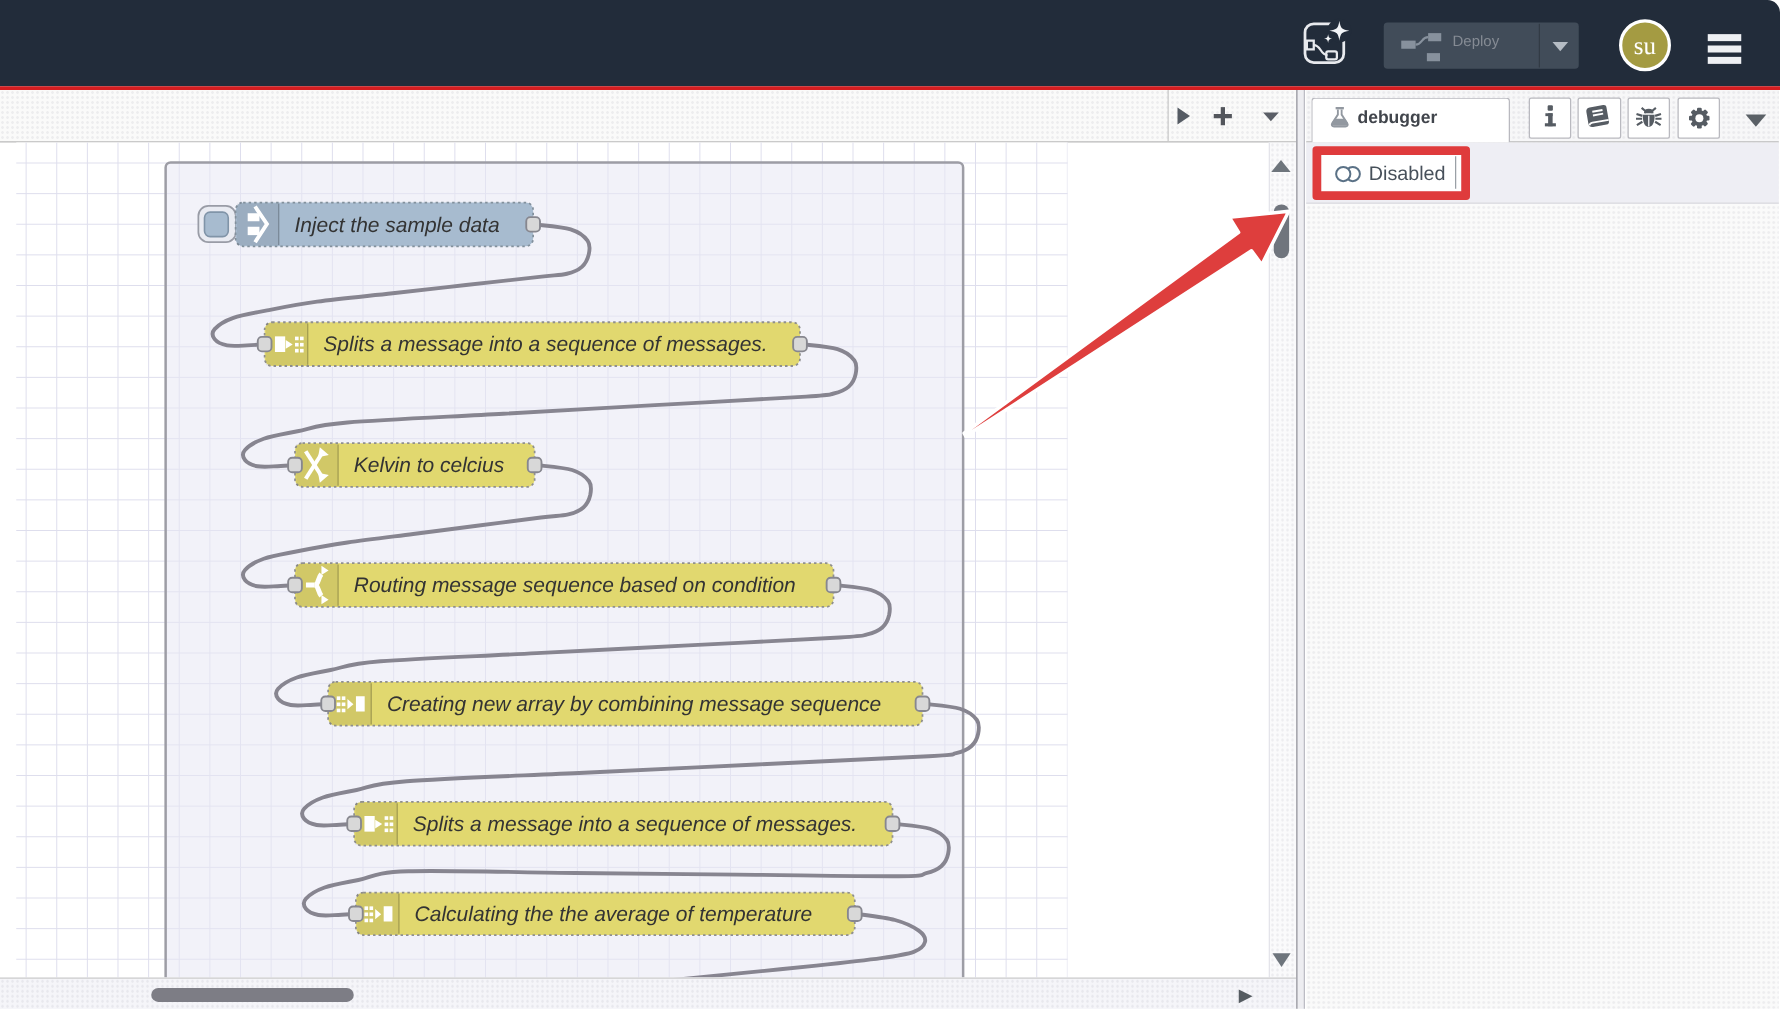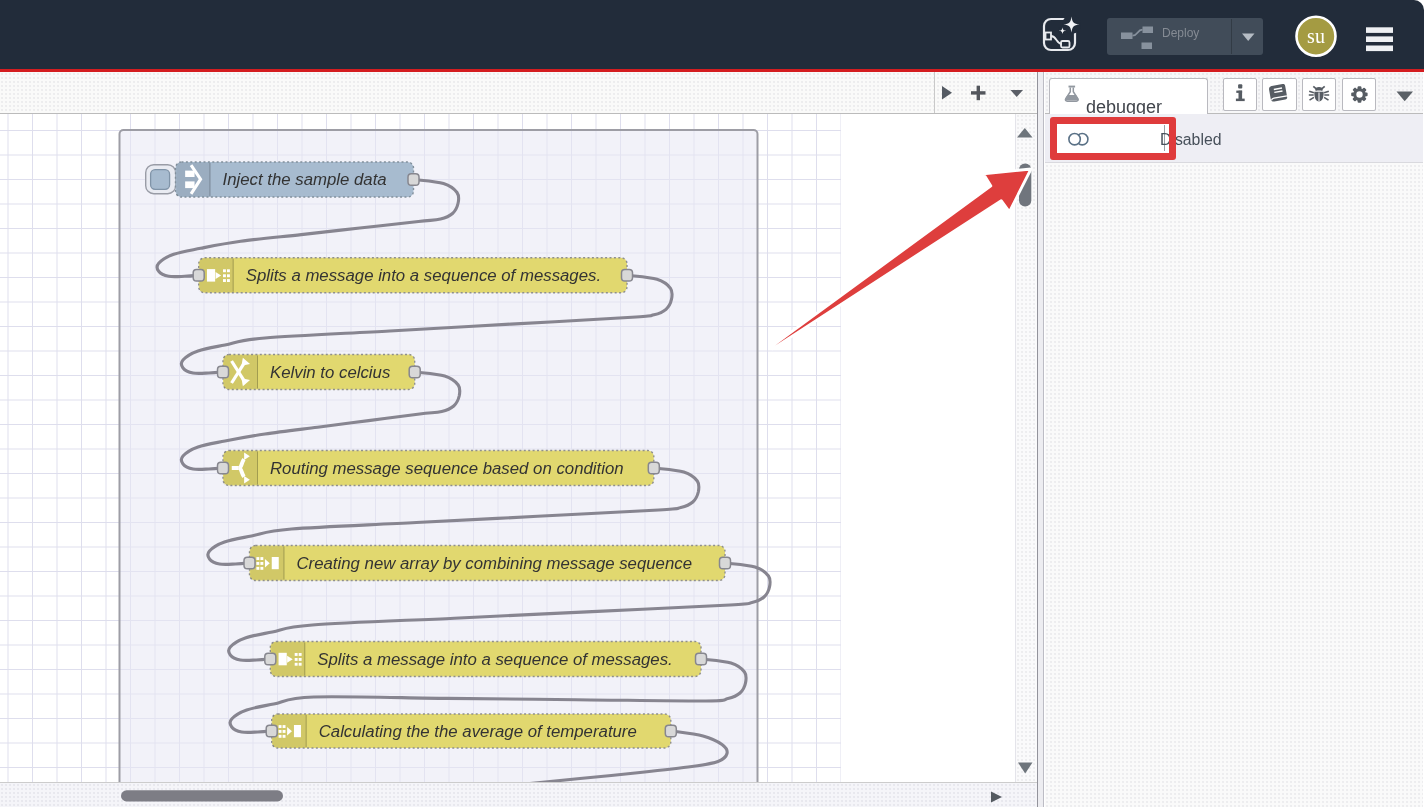--- a/index.html
+++ b/index.html
@@ -44,21 +44,21 @@
 
 <div class="abs" style="left:0;top:72.3px;width:1036.7px;height:40.5px;background:#fafaf9;background-image:radial-gradient(circle, rgba(120,120,140,0.10) 1px, transparent 1.2px);background-size:4px 4px;border-bottom:1px solid #bbb"></div>
 <div class="abs" style="left:933.5px;top:72.3px;width:1px;height:40.5px;background:#c9c9c9"></div>
 <svg class="abs" style="left:934px;top:72.3px" width="102" height="40">
   <polygon points="8,14 8,27.5 18,20.8" fill="#555b63"></polygon>
   <rect x="37" y="19.2" width="14.5" height="3.4" fill="#53565c"></rect>
   <rect x="42.6" y="13.7" width="3.4" height="14.5" fill="#53565c"></rect>
   <polygon points="76.5,18 89,18 82.7,25" fill="#5a5e66"></polygon>
 </svg>
 
-<div class="abs" style="left:0;top:113.5px;width:841px;height:668.5px;overflow:hidden;background:#fff;
+<div class="abs" style="left:13px;top:113.5px;width:841px;height:668.5px;overflow:hidden;background:#fff;
  background-image:linear-gradient(to right,#dedeed 1px,transparent 1px),linear-gradient(to bottom,#dedeed 1px,transparent 1px);
  background-size:24.5px 24.5px;background-position:7.5px 16px;">
 <svg width="1015" height="669" viewBox="0 113.5 1015 669" style="position:absolute;left:0;top:0" font-family="'Liberation Sans',sans-serif">
 <rect x="119.5" y="129.5" width="638" height="700" rx="4" fill="rgba(232,232,244,0.55)" stroke="#9d9da5" stroke-width="2"></rect>
 <path d="M 414.5 179.0 C 419.3 179.7 436.4 180.8 443.5 183.0 C 450.6 185.2 454.6 188.7 457.0 192.0 C 459.4 195.3 458.8 199.5 458.0 203.0 C 457.2 206.5 455.4 210.4 452.5 213.0 C 449.6 215.6 446.2 217.2 440.5 218.5 C 434.8 219.8 431.9 219.5 418.5 221.0 C 405.1 222.5 379.4 225.4 359.8 227.5 C 340.3 229.7 321.0 231.9 301.2 234.1 C 281.3 236.3 257.4 238.5 240.7 240.8 C 224.0 243.1 211.9 245.6 200.7 247.8 C 189.5 250.0 180.7 251.3 173.7 253.8 C 166.7 256.3 161.2 260.0 158.7 262.8 C 156.2 265.6 157.0 268.6 158.7 270.8 C 160.4 273.0 164.4 275.0 168.7 275.8 C 173.0 276.6 179.7 276.0 184.7 275.8 C 189.7 275.6 196.4 275.0 198.7 274.8 " fill="none" stroke="#878590" stroke-width="3.1"></path>
 <path d="M 628.0 274.8 C 632.8 275.5 649.9 276.6 657.0 278.8 C 664.1 281.0 668.1 284.5 670.5 287.8 C 672.9 291.1 672.2 295.3 671.5 298.8 C 670.8 302.3 668.9 306.2 666.0 308.8 C 663.1 311.4 659.7 313.0 654.0 314.3 C 648.3 315.6 655.9 315.2 632.0 316.8 C 608.1 318.4 551.3 321.4 510.9 323.6 C 470.5 325.9 430.8 328.2 389.8 330.5 C 348.8 332.8 292.5 335.2 265.0 337.5 C 237.5 339.8 236.2 342.3 225.0 344.5 C 213.8 346.7 205.0 348.0 198.0 350.5 C 191.0 353.0 185.5 356.7 183.0 359.5 C 180.5 362.3 181.3 365.3 183.0 367.5 C 184.7 369.7 188.7 371.7 193.0 372.5 C 197.3 373.3 204.0 372.7 209.0 372.5 C 214.0 372.3 220.7 371.7 223.0 371.5 " fill="none" stroke="#878590" stroke-width="3.1"></path>
 <path d="M 415.7 371.5 C 420.5 372.2 437.6 373.3 444.7 375.5 C 451.8 377.7 455.8 381.2 458.2 384.5 C 460.6 387.8 459.9 392.0 459.2 395.5 C 458.4 399.0 456.6 402.9 453.7 405.5 C 450.8 408.1 447.4 409.7 441.7 411.0 C 436.0 412.3 431.9 412.0 419.7 413.5 C 407.5 415.0 385.7 417.9 368.6 420.1 C 351.6 422.3 334.9 424.5 317.6 426.7 C 300.3 428.9 280.4 431.2 265.0 433.5 C 249.6 435.8 236.2 438.3 225.0 440.5 C 213.8 442.7 205.0 444.0 198.0 446.5 C 191.0 449.0 185.5 452.7 183.0 455.5 C 180.5 458.3 181.3 461.3 183.0 463.5 C 184.7 465.7 188.7 467.7 193.0 468.5 C 197.3 469.3 204.0 468.7 209.0 468.5 C 214.0 468.3 220.7 467.7 223.0 467.5 " fill="none" stroke="#878590" stroke-width="3.1"></path>
 <path d="M 654.8 467.5 C 659.6 468.2 676.7 469.3 683.8 471.5 C 690.9 473.7 694.9 477.2 697.3 480.5 C 699.7 483.8 699.0 488.0 698.3 491.5 C 697.5 495.0 695.7 498.9 692.8 501.5 C 689.9 504.1 686.5 505.7 680.8 507.0 C 675.1 508.3 682.7 508.0 658.8 509.5 C 634.9 511.0 578.0 513.7 537.6 515.8 C 497.2 517.9 457.4 519.9 416.4 522.0 C 375.4 524.2 319.0 526.3 291.5 528.5 C 264.0 530.7 262.7 533.3 251.5 535.5 C 240.3 537.7 231.5 539.0 224.5 541.5 C 217.5 544.0 212.0 547.7 209.5 550.5 C 207.0 553.3 207.8 556.3 209.5 558.5 C 211.2 560.7 215.2 562.7 219.5 563.5 C 223.8 564.3 230.5 563.7 235.5 563.5 C 240.5 563.3 247.2 562.7 249.5 562.5 " fill="none" stroke="#878590" stroke-width="3.1"></path>
 <path d="M 726.0 562.5 C 730.8 563.2 747.9 564.3 755.0 566.5 C 762.1 568.7 766.1 572.2 768.5 575.5 C 770.9 578.8 770.2 583.0 769.5 586.5 C 768.8 590.0 766.9 593.9 764.0 596.5 C 761.1 599.1 757.7 600.7 752.0 602.0 C 746.3 603.3 756.6 603.0 730.0 604.5 C 703.4 606.0 638.1 608.9 592.2 611.1 C 546.2 613.3 501.0 615.5 454.3 617.7 C 407.7 619.9 342.6 622.2 312.3 624.5 C 282.0 626.8 283.5 629.3 272.3 631.5 C 261.1 633.7 252.3 635.0 245.3 637.5 C 238.3 640.0 232.8 643.7 230.3 646.5 C 227.8 649.3 228.6 652.3 230.3 654.5 C 232.0 656.7 236.0 658.7 240.3 659.5 C 244.6 660.3 251.3 659.7 256.3 659.5 C 261.3 659.3 268.0 658.7 270.3 658.5 " fill="none" stroke="#878590" stroke-width="3.1"></path>
 <path d="M 702.0 658.5 C 706.8 659.2 723.9 660.3 731.0 662.5 C 738.1 664.7 742.1 668.2 744.5 671.5 C 746.9 674.8 746.2 679.0 745.5 682.5 C 744.8 686.0 742.9 689.9 740.0 692.5 C 737.1 695.1 733.7 696.7 728.0 698.0 C 722.3 699.3 731.2 700.3 706.0 700.5 C 680.8 700.7 619.7 699.6 576.5 699.2 C 533.4 698.7 490.9 698.3 447.1 697.9 C 403.3 697.4 342.6 695.6 313.7 696.5 C 284.8 697.4 284.9 701.3 273.7 703.5 C 262.5 705.7 253.7 707.0 246.7 709.5 C 239.7 712.0 234.2 715.7 231.7 718.5 C 229.2 721.3 230.0 724.3 231.7 726.5 C 233.4 728.7 237.4 730.7 241.7 731.5 C 246.0 732.3 252.7 731.7 257.7 731.5 C 262.7 731.3 269.4 730.7 271.7 730.5 " fill="none" stroke="#878590" stroke-width="3.1"></path>
@@ -188,21 +188,21 @@
   border-left:1.5px solid #93939b;border-right:1px solid #bcbcc4;box-sizing:border-box"></div>
 
 <div class="abs" style="left:1045.1px;top:72.3px;width:378.4px;height:734.7px;background:#fafafa;background-image:radial-gradient(circle, rgba(120,120,140,0.10) 1px, transparent 1.2px);background-size:4px 4px;"></div>
 <div class="abs" style="left:1045.1px;top:72.3px;width:378.4px;height:40.5px;background:#f7f7f8;background-image:radial-gradient(circle, rgba(120,120,140,0.10) 1px, transparent 1.2px);background-size:4px 4px;border-bottom:1px solid #bbb"></div>
 <div class="abs" style="left:1049px;top:77.5px;width:158.5px;height:36px;background:#fff;border:1px solid #b9b9bf;border-bottom:none;border-radius:3px 3px 0 0;box-sizing:border-box"></div>
 <svg class="abs" style="left:1063px;top:84px" width="22" height="20">
   <rect x="5.5" y="1.6" width="6.6" height="1.9" fill="#9298a0"></rect>
   <path d="M 7.3 3.5 v 4.2 l -4.5 6.9 c -0.9 1.4 -0.1 2.6 1.4 2.6 h 9.2 c 1.5 0 2.3 -1.2 1.4 -2.6 l -4.5 -6.9 v -4.2" fill="none" stroke="#9298a0" stroke-width="1.5"></path>
   <path d="M 4.6 10.9 h 8.4 l 2 3.1 c 0.9 1.4 0.1 2.6 -1.4 2.6 h -9.6 c -1.5 0 -2.3 -1.2 -1.4 -2.6 z" fill="#9298a0"></path>
 </svg>
-<div class="abs" style="left:1086px;top:97px;font-size:18px;font-weight:normal;color:#41454c">debugger</div>
+<div class="abs" style="left:1086px;top:85px;font-size:14px;font-weight:bold;color:#41454c">debugger</div>
 
 <div class="abs" style="left:1222.6px;top:77.6px;width:34.8px;height:33.7px;background:#fff;border:1px solid #b9b9bf;border-radius:2px;box-sizing:border-box"></div>
 <div class="abs" style="left:1262.3px;top:77.6px;width:34.8px;height:33.7px;background:#fff;border:1px solid #b9b9bf;border-radius:2px;box-sizing:border-box"></div>
 <div class="abs" style="left:1301.7px;top:77.6px;width:34.8px;height:33.7px;background:#fff;border:1px solid #b9b9bf;border-radius:2px;box-sizing:border-box"></div>
 <div class="abs" style="left:1341.6px;top:77.6px;width:34.8px;height:33.7px;background:#fff;border:1px solid #b9b9bf;border-radius:2px;box-sizing:border-box"></div>
 <svg class="abs" style="left:1231px;top:82px" width="18" height="24">
   <g fill="#565c63">
     <rect x="7.1" y="2.2" width="4.2" height="4.4" rx="1"></rect>
     <rect x="5.3" y="8.6" width="5.8" height="2.3"></rect>
     <rect x="7.5" y="8.6" width="3.6" height="10.4"></rect>
@@ -248,21 +248,21 @@
   <polygon points="0.5,0.5 17,0.5 8.7,10.3" fill="#5a6066"></polygon>
 </svg>
 
 <div class="abs" style="left:1045.1px;top:113.8px;width:378.4px;height:49.2px;background:#eeeef4;border-bottom:1px solid #d9d9de;box-sizing:border-box"></div>
 <div class="abs" style="left:1056.7px;top:123.3px;width:112px;height:30px;background:#fff"></div>
 <div class="abs" style="left:1163.5px;top:125px;width:1px;height:26px;background:#9aa0a6"></div>
 <svg class="abs" style="left:1066px;top:131px" width="26" height="18">
   <circle cx="16.2" cy="8.2" r="5.7" fill="none" stroke="#5a7186" stroke-width="1.6"></circle>
   <circle cx="8.6" cy="8.2" r="5.7" fill="#fff" stroke="#5a7186" stroke-width="1.6"></circle>
 </svg>
-<div class="abs" style="left:1160px;top:131px;font-size:15.8px;color:#47505a">Disabled</div>
+<div class="abs" style="left:1095px;top:131px;font-size:15.8px;color:#47505a">Disabled</div>
 
 <div class="abs" style="left:1050.3px;top:117.3px;width:125.3px;height:42.7px;border:7px solid #df3b3c;border-radius:3px;box-sizing:border-box"></div>
 
 <div class="abs" style="left:1423.5px;top:0;width:4.5px;height:807px;background:#fff"></div>
 
 <svg class="abs" style="left:0;top:0;pointer-events:none" width="1428" height="807">
   <polygon points="1031,169 1009.4,211.8 1001.2,200.6 772.5,348.8 771.3,346.6 990.9,185.9 983.4,173.8" fill="#de3e3d" stroke="#fff" stroke-width="2.8" stroke-linejoin="round"></polygon>
 </svg>
 
 </body></html>

